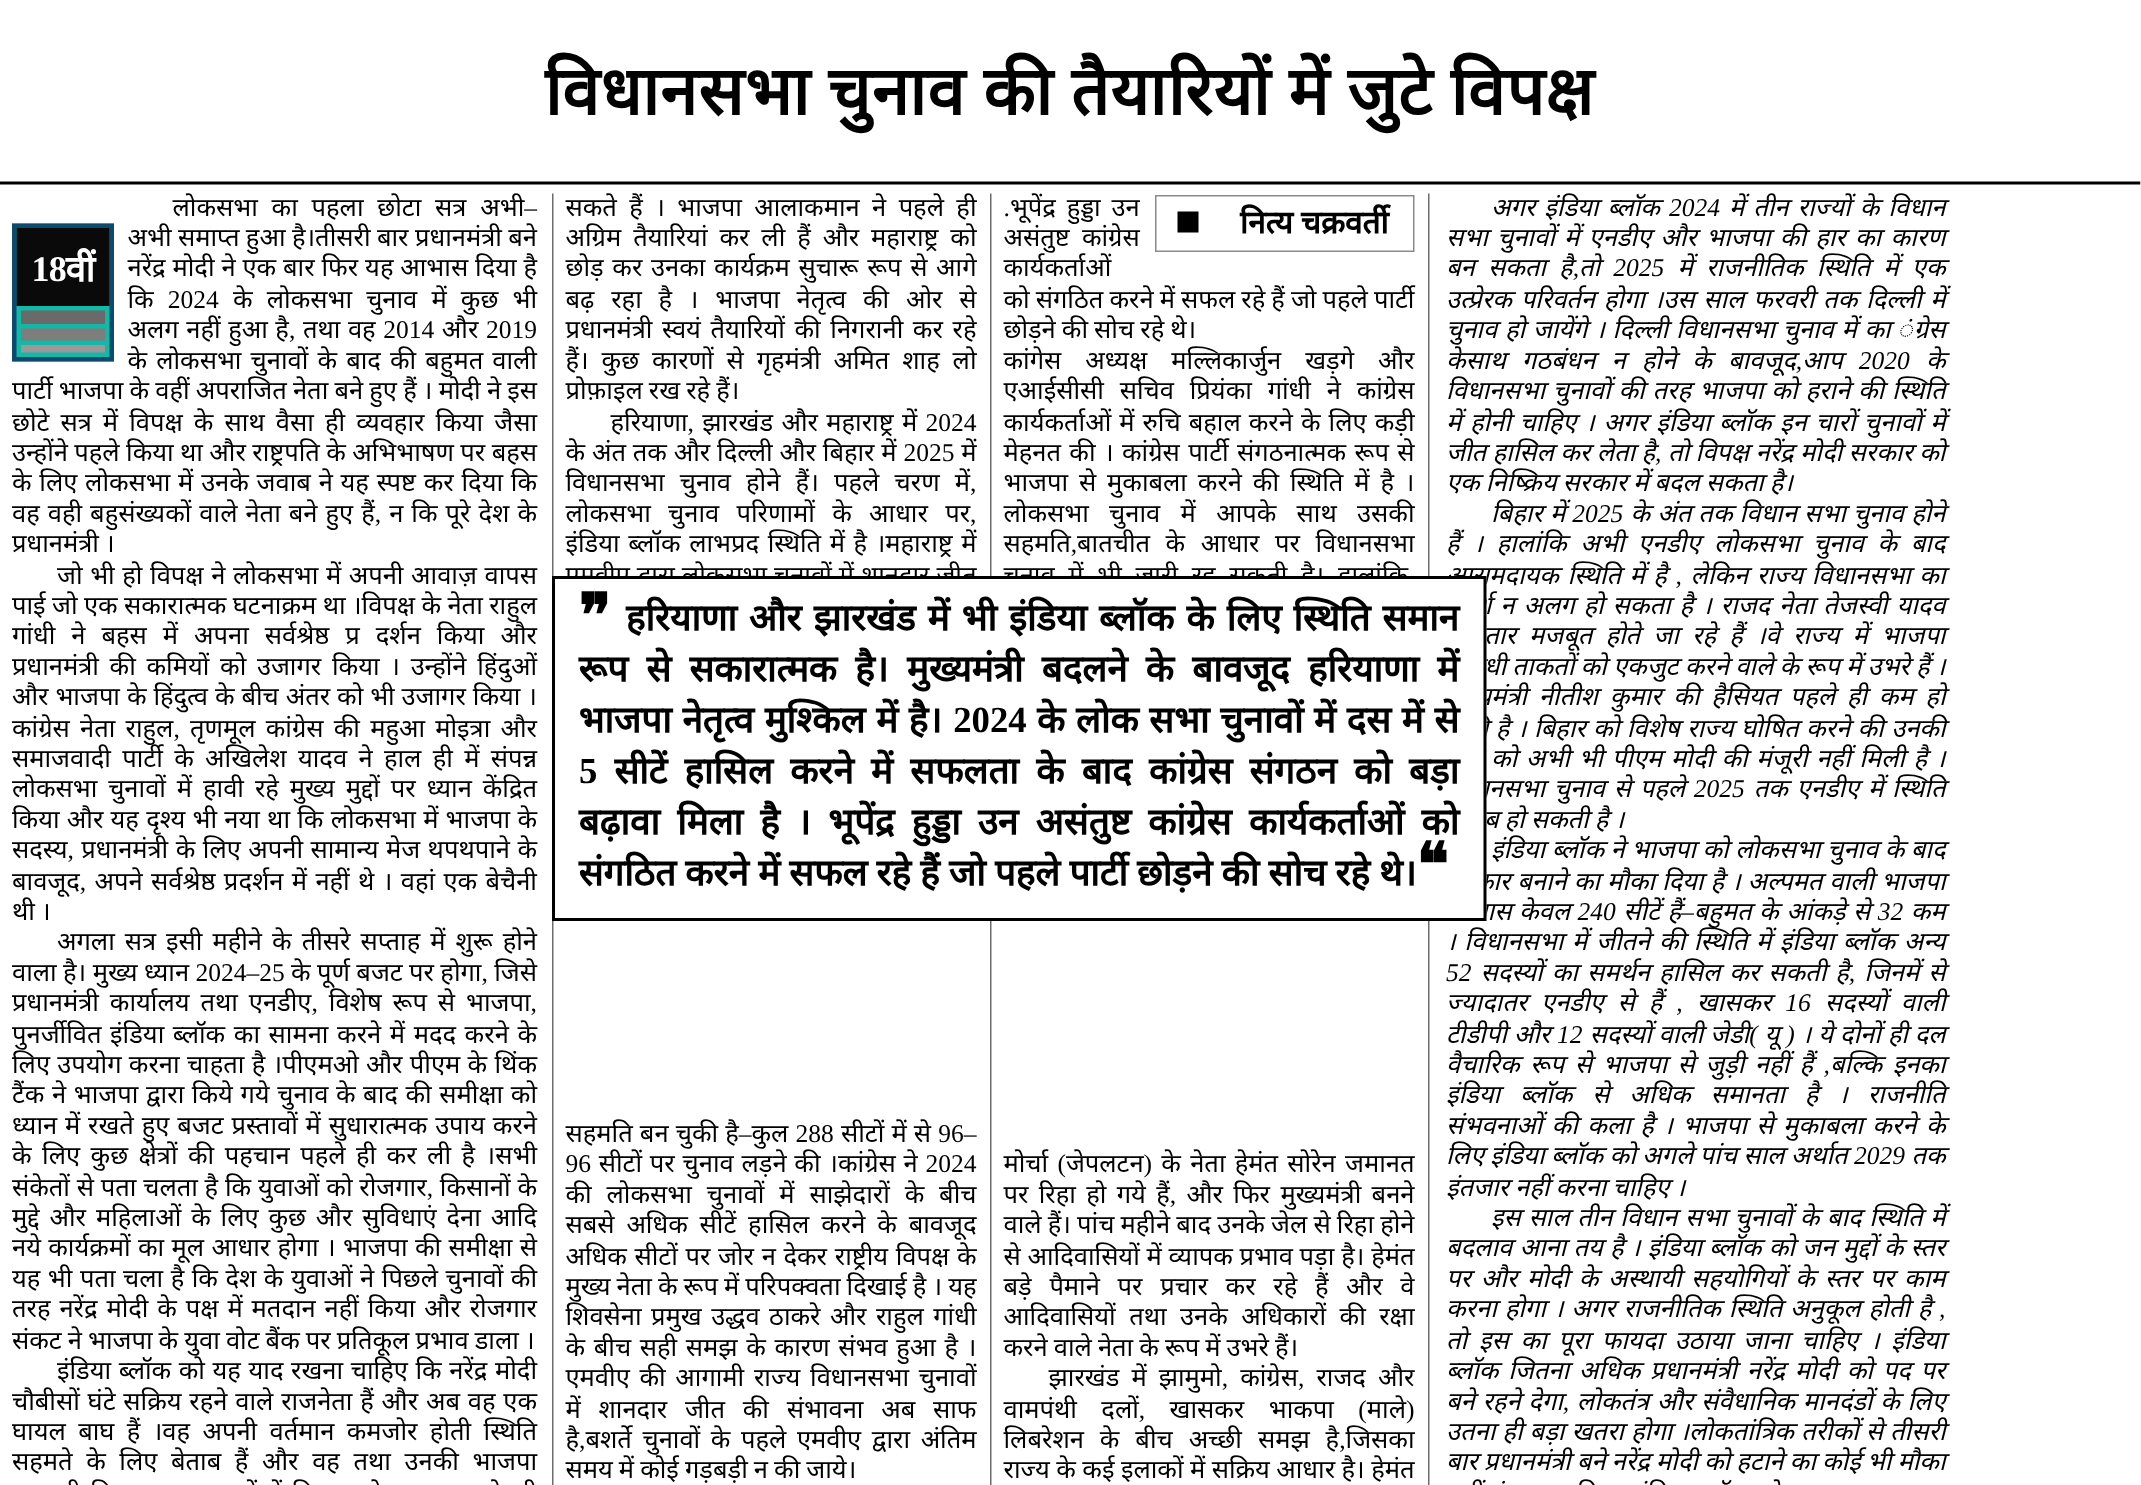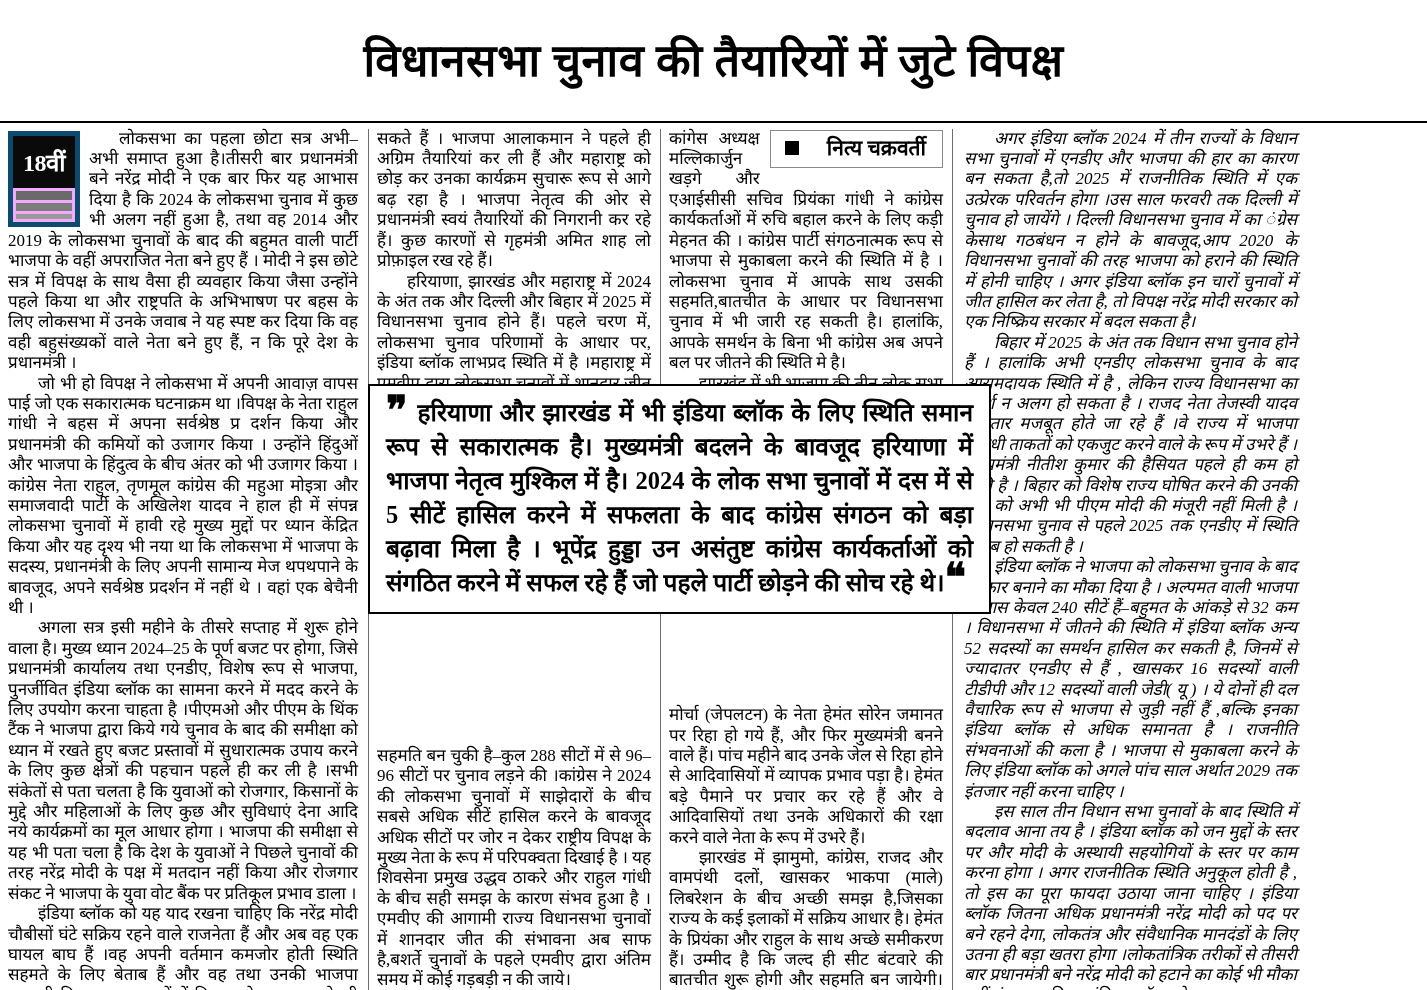--- a/index.html
+++ b/index.html
@@ -79,23 +79,23 @@
     font-family: "Liberation Serif", "DejaVu Serif", serif;
     word-spacing: -0.2px;
   }
   p.body + p.body { margin-top: 0; }
   p.indent { text-indent: 30px; }
 
   
   .logo-block {
     float: left;
     width: 62px;
-    margin: 2px 9px 2px 0;
-    border: 5px solid #0c4a6e;
-    background: #f0abfc;
+    margin: 20px 9px 2px 0;
+    border: 3px solid #0c4a6e;
+    background: #14b8a6;
     padding: 0;
   }
   .logo-badge {
     background: #0a0a0a;
     color: #ffffff;
     height: 52px;
     display: flex;
     align-items: center;
     justify-content: center;
     font-weight: bold;
@@ -207,20 +207,21 @@
     <div class="col col-3">
       <div class="vrule" style="left:0;"></div>
 
       <div class="byline-box">
         <div class="byline-inner">
           <span class="byline-square"></span>
           <span class="byline-name">नित्य चक्रवर्ती</span>
         </div>
       </div>
 
+      <p class="body">.भूपेंद्र हुड्डा उन असंतुष्ट कांग्रेस कार्यकर्ताओं को संगठित करने में सफल रहे हैं जो पहले पार्टी  छोड़ने की सोच रहे थे।</p>
       <p class="body">कांगेस अध्यक्ष मल्लिकार्जुन  खड़गे और एआईसीसी सचिव प्रियंका गांधी ने कांग्रेस कार्यकर्ताओं में रुचि बहाल करने के लिए कड़ी मेहनत की । कांग्रेस पार्टी संगठनात्मक रूप से भाजपा से मुकाबला करने की स्थिति में है ।लोकसभा चुनाव में आपके साथ उसकी सहमति,बातचीत के आधार पर विधानसभा चुनाव में भी जारी रह सकती है। हालांकि, आपके समर्थन के बिना भी कांग्रेस अब अपने बल पर जीतने की स्थिति मे है।</p>
       <p class="body indent">झारखंड में भी भाजपा की तीन लोक सभा सीटों की हार के बाद, राज्य विधान सभा चुनाव के नजदीक आते ही इंडिया ब्लॉक का बोलबाला बढ़ गया है। झारखंड मुक्ति</p>
       <div class="pq-spacer-3"></div>
       <p class="body">मोर्चा (जेपलटन) के नेता हेमंत सोरेन जमानत पर रिहा हो गये हैं, और फिर मुख्यमंत्री बनने वाले हैं। पांच महीने बाद उनके जेल से रिहा होने से आदिवासियों में व्यापक प्रभाव पड़ा है। हेमंत बड़े पैमाने पर प्रचार कर रहे हैं और वे आदिवासियों तथा उनके अधिकारों की रक्षा करने वाले नेता के रूप में उभरे हैं।</p>
       <p class="body indent">झारखंड में  झामुमो, कांग्रेस, राजद और वामपंथी दलों, खासकर भाकपा (माले) लिबरेशन के बीच अच्छी समझ है,जिसका राज्य के कई इलाकों में सक्रिय आधार है। हेमंत के प्रियंका और राहुल के साथ अच्छे समीकरण हैं। उम्मीद है कि जल्द ही सीट बंटवारे की बातचीत शुरू होगी और सहमति बन जायेगी। भाजपा मौजूदा झामुमो सरकार को हटाकर झारखंड  को वापस पाने के लिए हर संभव प्रयास करेगी, लेकिन हेमंत की रिहाई के बाद अब इंडिया ब्लॉक भी उतना ही मजबूत है।</p>
     </div>
 
     <div class="col col-4">
       <div class="vrule" style="left:0;"></div>
       <p class="body indent">अगर  इंडिया ब्लॉक 2024 में तीन राज्यों के विधान सभा चुनावों में एनडीए और भाजपा की हार का कारण बन सकता है,तो 2025 में राजनीतिक स्थिति में एक उत्प्रेरक परिवर्तन होगा ।उस साल फरवरी तक दिल्ली में चुनाव हो जायेंगे । दिल्ली विधानसभा चुनाव में का ंग्रेस केसाथ गठबंधन न होने के बावजूद,आप 2020 के विधानसभा चुनावों की तरह भाजपा को हराने की स्थिति में होनी चाहिए । अगर इंडिया ब्लॉक इन चारों चुनावों में जीत हासिल कर लेता है, तो विपक्ष नरेंद्र मोदी सरकार को एक निष्क्रिय सरकार में बदल सकता है।</p>

